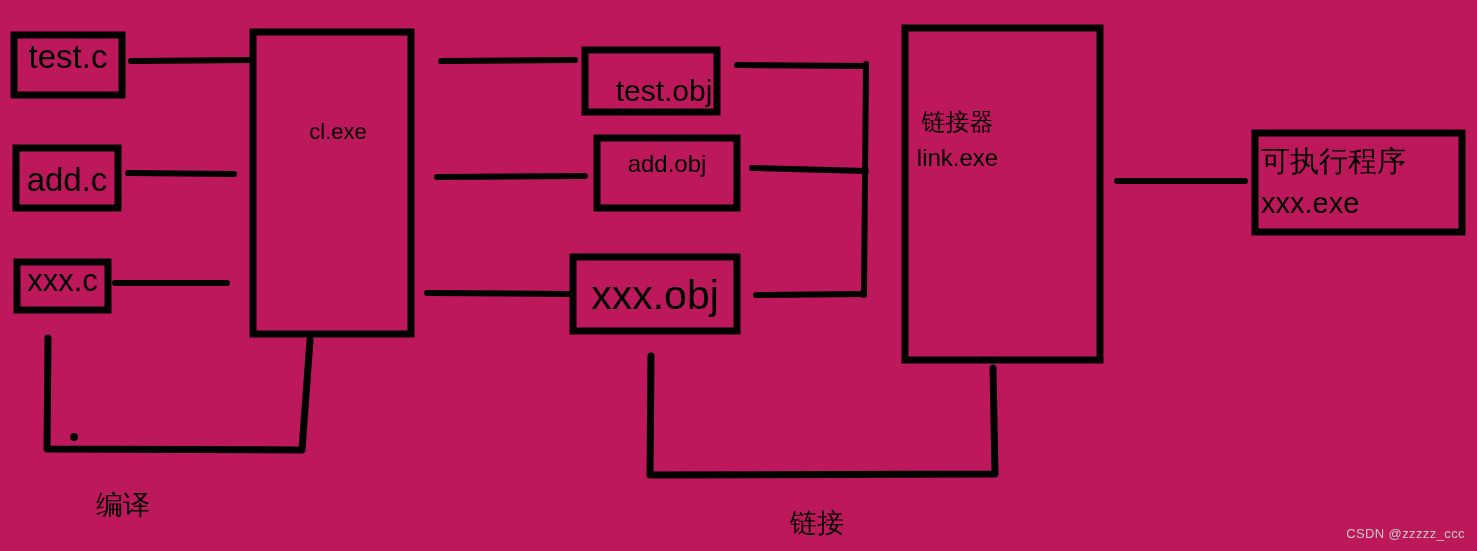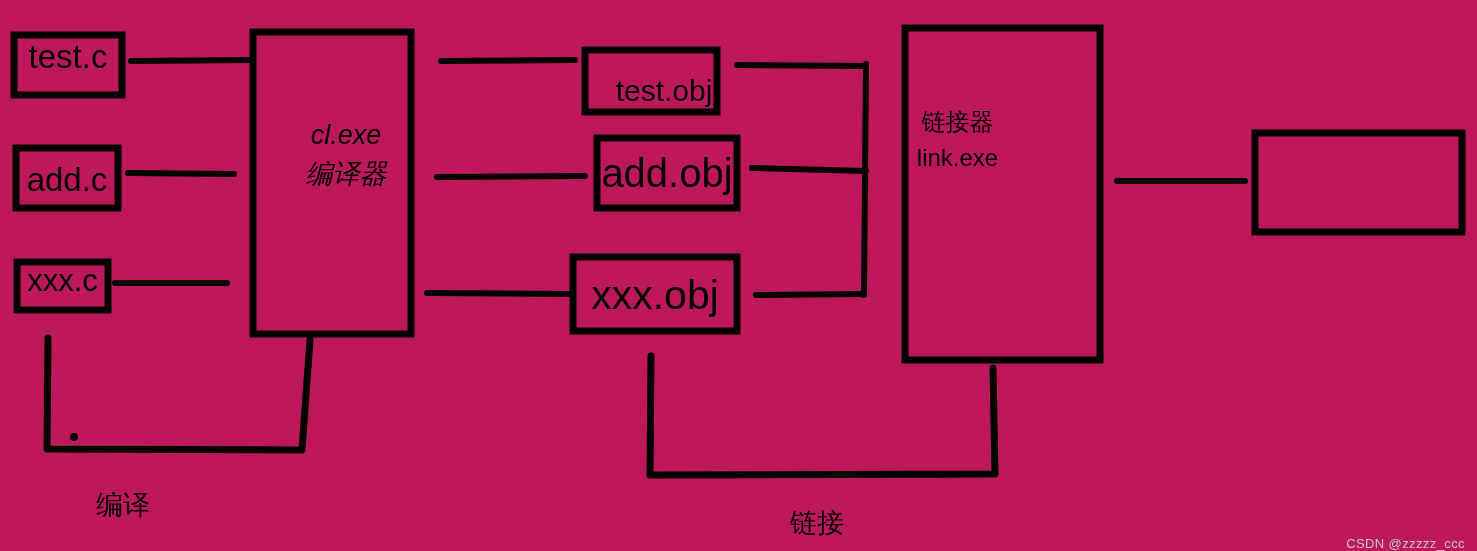--- a/index.html
+++ b/index.html
@@ -32,21 +32,21 @@
   }
   .bracket-label {
     position: absolute;
     color: #000000;
     font-size: 27px;
     white-space: nowrap;
   }
   .watermark {
     position: absolute;
     right: 12px;
-    bottom: 0;
+    bottom: 10px;
     color: #c9c9c9;
     font-size: 13px;
     letter-spacing: 0.4px;
     white-space: nowrap;
   }
   .two-line > span { display: block; }
 </style>
 </head>
 <body>
 
@@ -88,36 +88,39 @@
 
     <path d="M651,356 L650,475 L995,474 L993,368" fill="none" stroke="#000" stroke-width="7" stroke-linejoin="round" stroke-linecap="round"></path>
   </svg>
 
   <div class="node-label" style="left:14px; top:38px; width:108px; font-size:33px;">test.c</div>
 
   <div class="node-label" style="left:16px; top:161px; width:102px; font-size:33px;">add.c</div>
 
   <div class="node-label" style="left:17px; top:263px; width:91px; font-size:31px;text-align:center;">xxx.c</div>
 
-  <div class="node-label two-line" style="left:267px; top:116px; width:158px; font-size:27px; line-height:1.45;font-style:italic;">
+  <div class="node-label two-line" style="left:259px; top:116px; width:158px; font-size:22px; line-height:1.45;">
     <span>cl.exe</span>
-    <span>编译器</span>
   </div>
 
   <div class="node-label" style="left:598px; top:57px; width:132px; font-size:30px;margin-top:16px;">test.obj</div>
 
-  <div class="node-label" style="left:597px; top:150px; width:140px; font-size:40px;">add.obj</div>
+  <div class="node-label" style="left:597px; top:150px; width:140px; font-size:24px;">add.obj</div>
 
   <div class="node-label" style="left:573px; top:271px; width:164px; font-size:41px;">xxx.obj</div>
 
   <div class="node-label two-line" style="left:860px; top:104px; width:195px; font-size:24px; line-height:1.5;">
     <span>链接器</span>
     <span>link.exe</span>
   </div>
 
+  <div class="node-label two-line" style="left:1257px; top:140px; width:205px; font-size:29px; line-height:1.45; text-align:left; padding-left:4px; box-sizing:border-box;">
+    <span>可执行程序</span>
+    <span>xxx.exe</span>
+  </div>
 
   <div class="bracket-label" style="left:96px; top:487px;">编译</div>
 
   <div class="bracket-label" style="left:752px; top:505px;margin-left:38px;">链接</div>
 
   <div class="watermark">CSDN @zzzzz_ccc</div>
 
 </div>
 
 </body></html>

